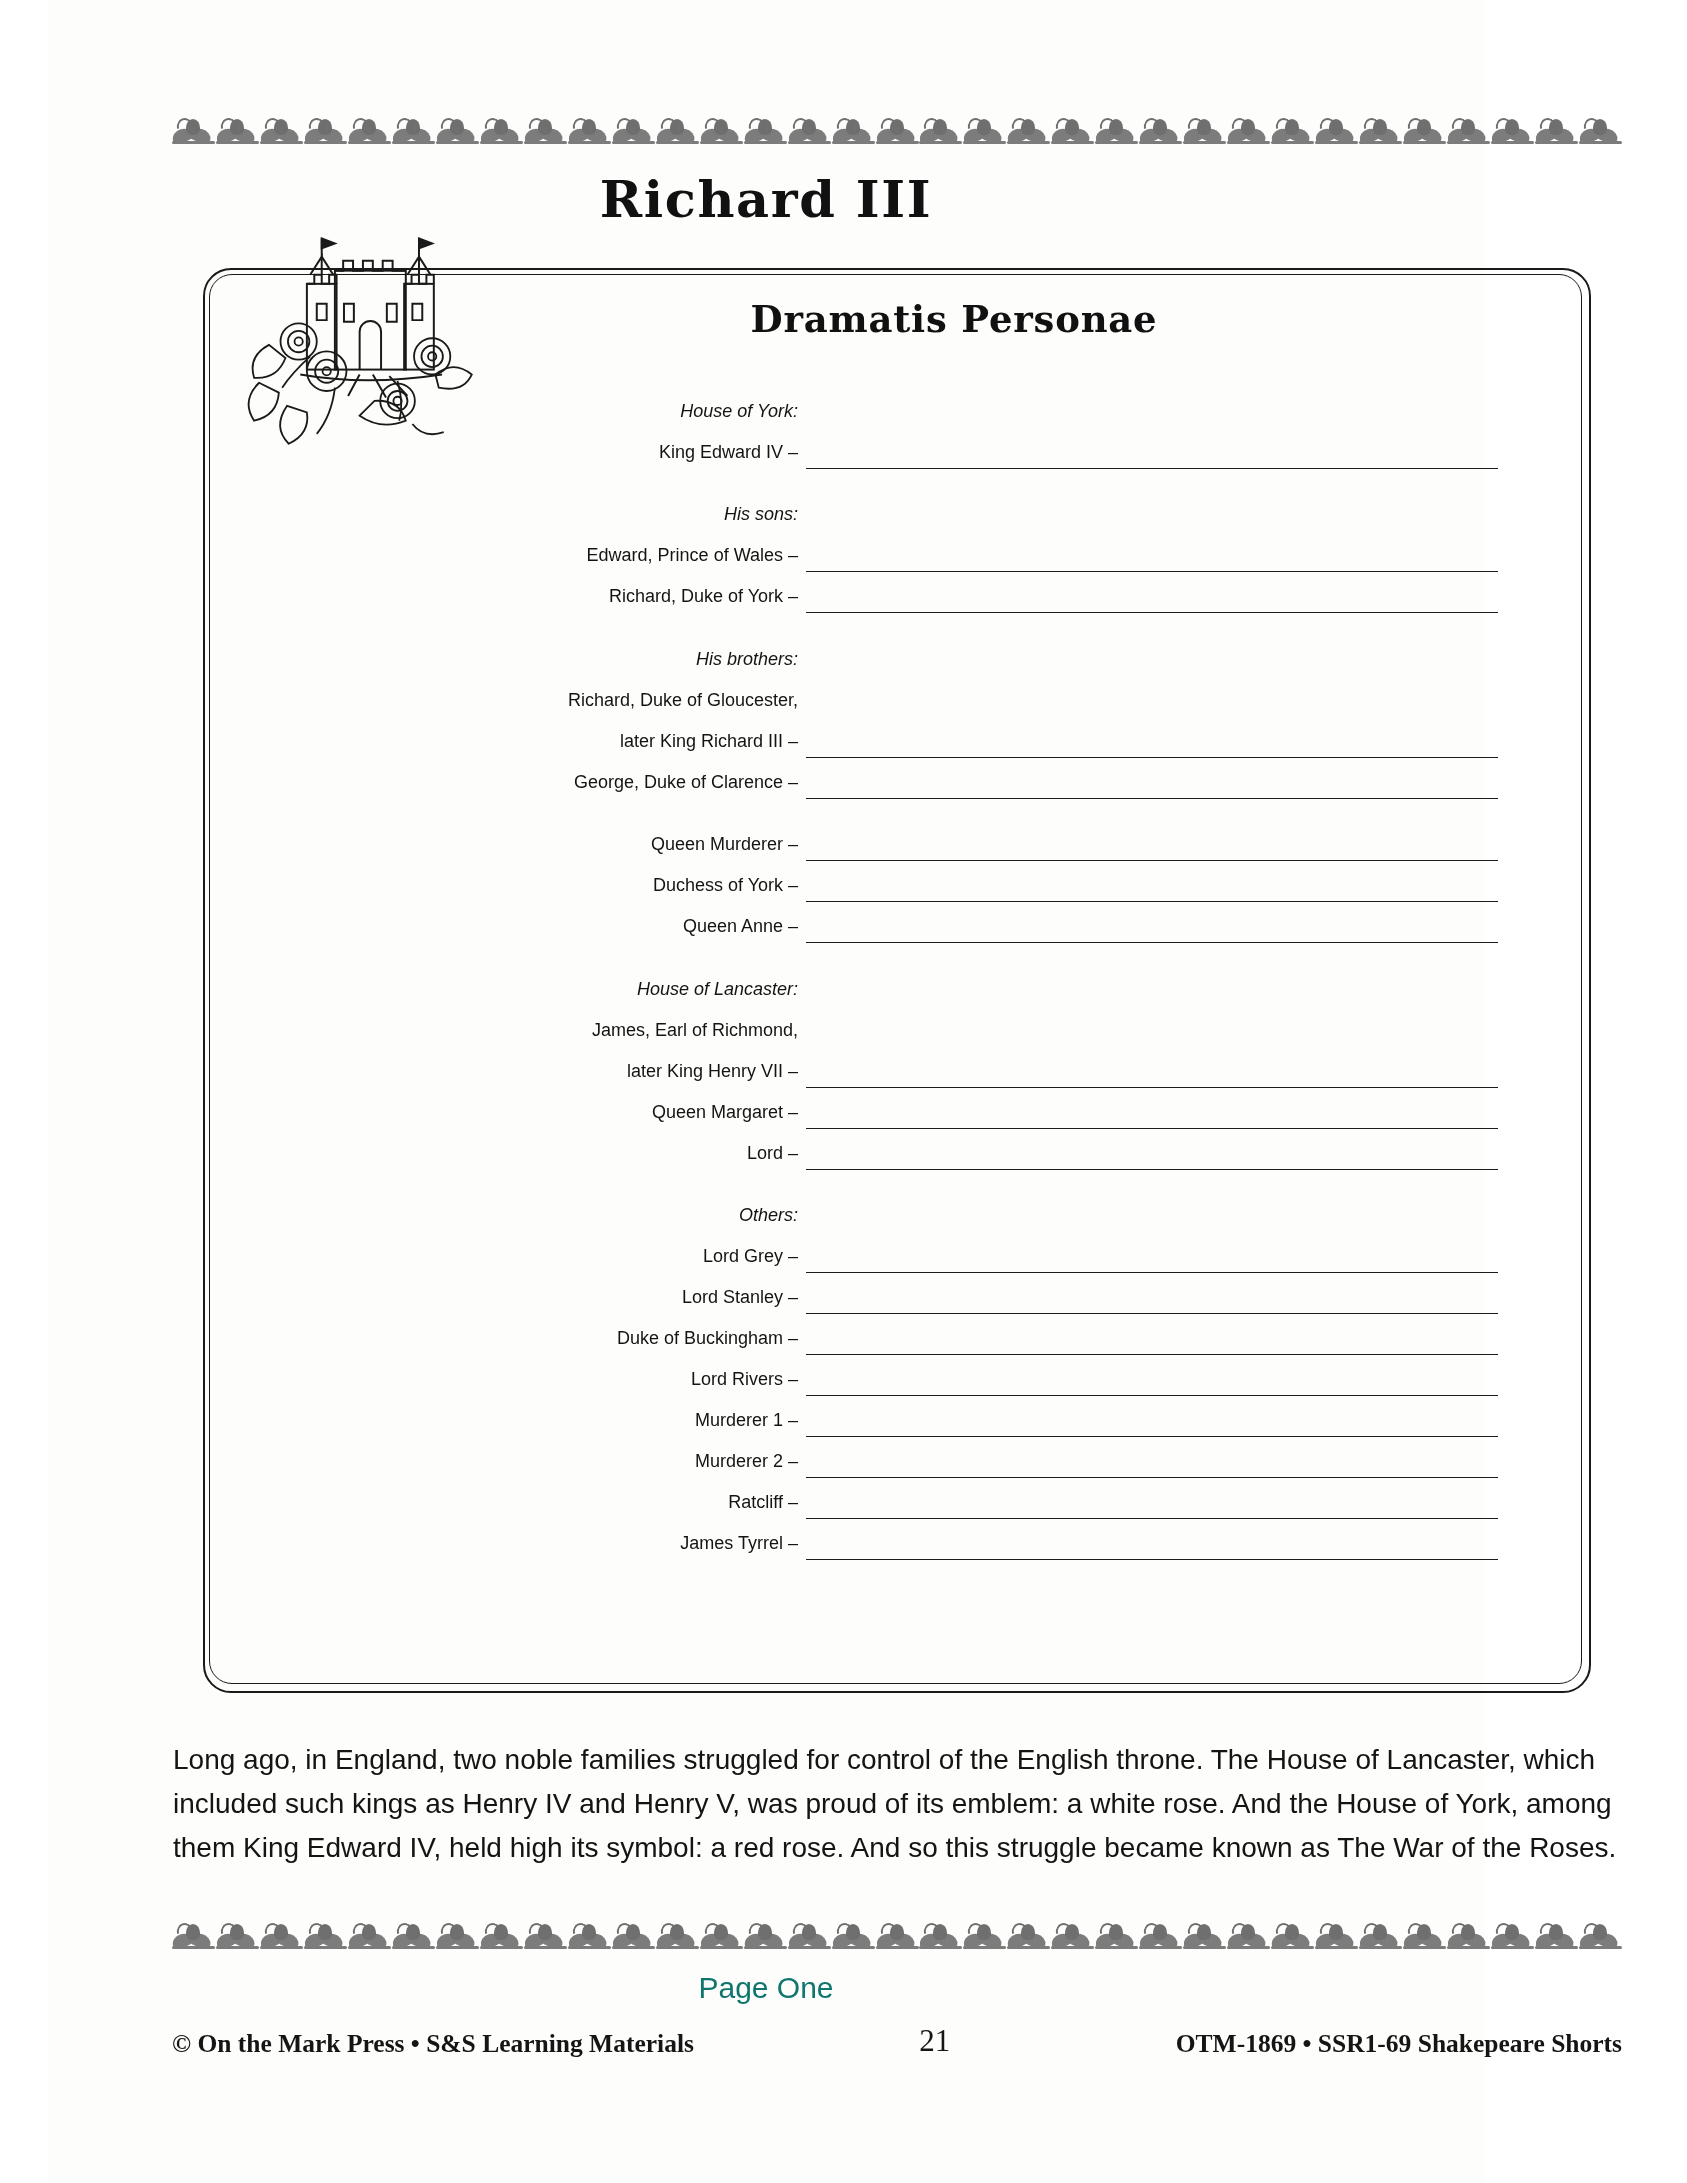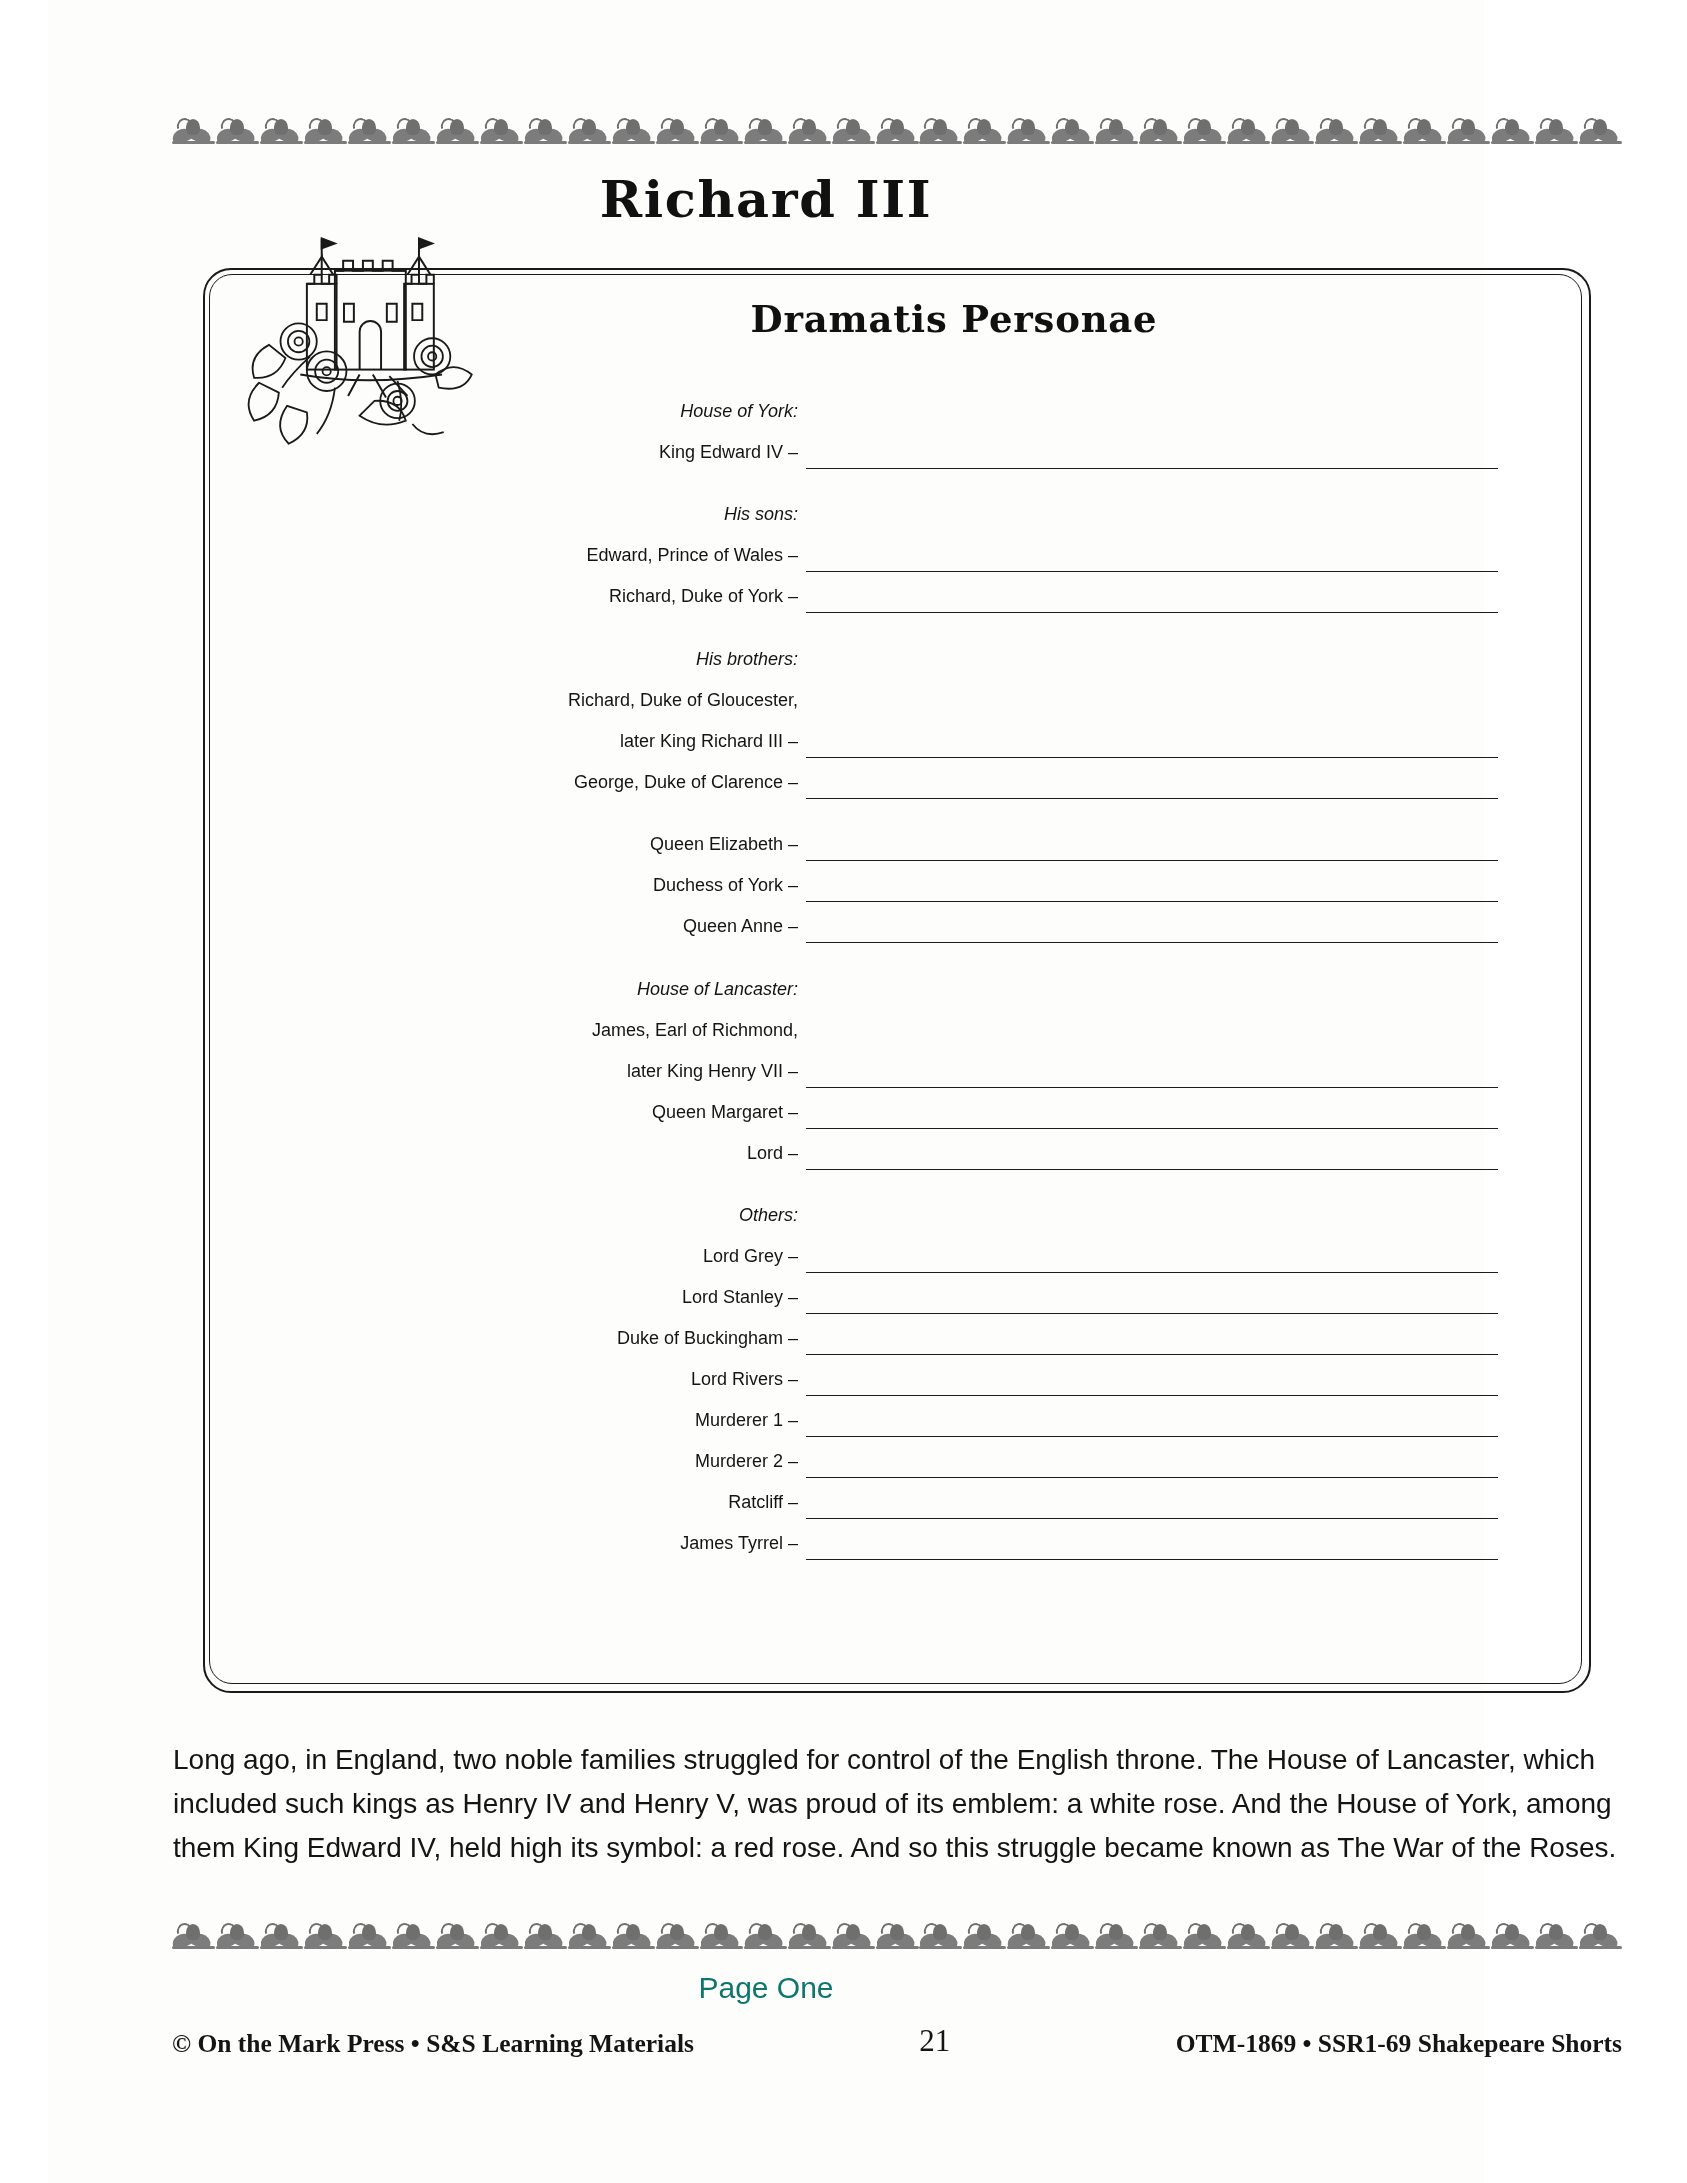--- a/index.html
+++ b/index.html
@@ -548,21 +548,21 @@
       <div class="row">
         <div class="label">later King Richard III –</div>
         <div class="rule"></div>
       </div>
       <div class="row">
         <div class="label">George, Duke of Clarence –</div>
         <div class="rule"></div>
       </div>
       <div class="spacer"></div>
       <div class="row">
-        <div class="label">Queen Elizabeth –</div>
+        <div class="label">Queen Murderer –</div>
         <div class="rule"></div>
       </div>
       <div class="row">
         <div class="label">Duchess of York –</div>
         <div class="rule"></div>
       </div>
       <div class="row">
         <div class="label">Queen Anne –</div>
         <div class="rule"></div>
       </div>

